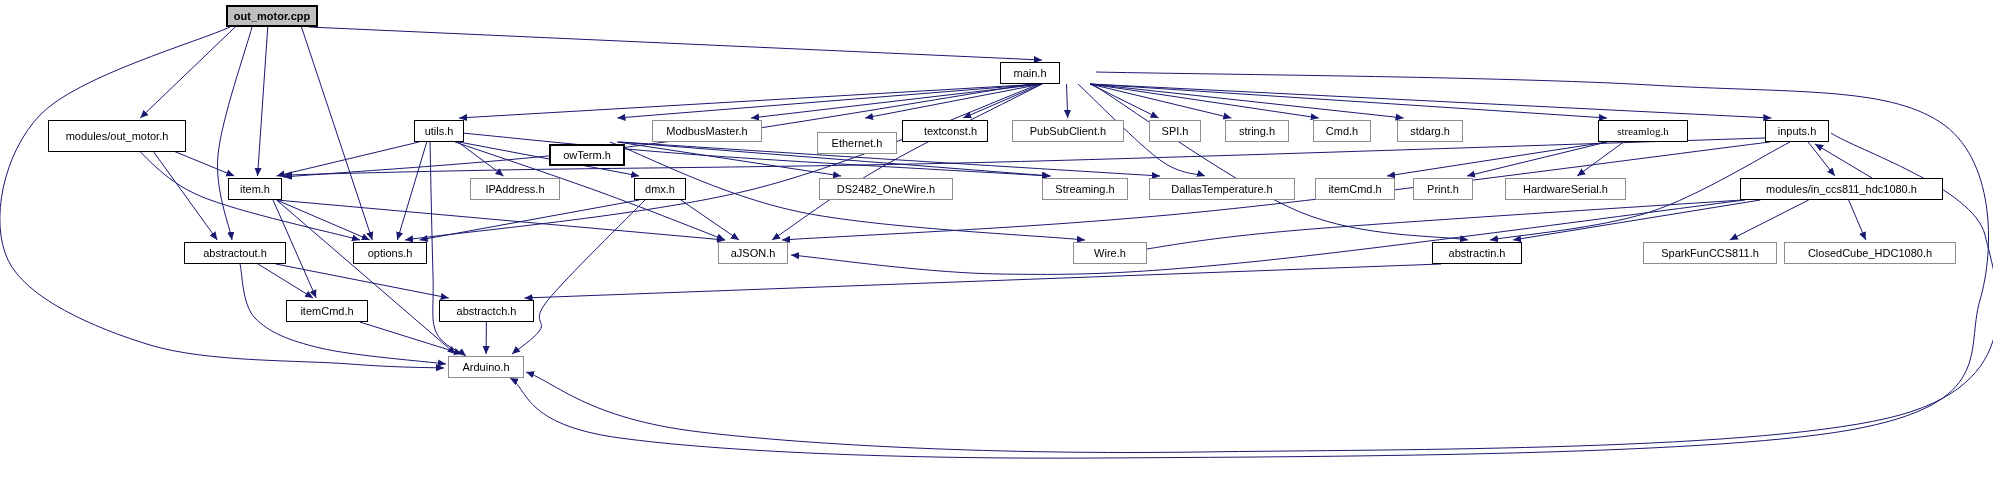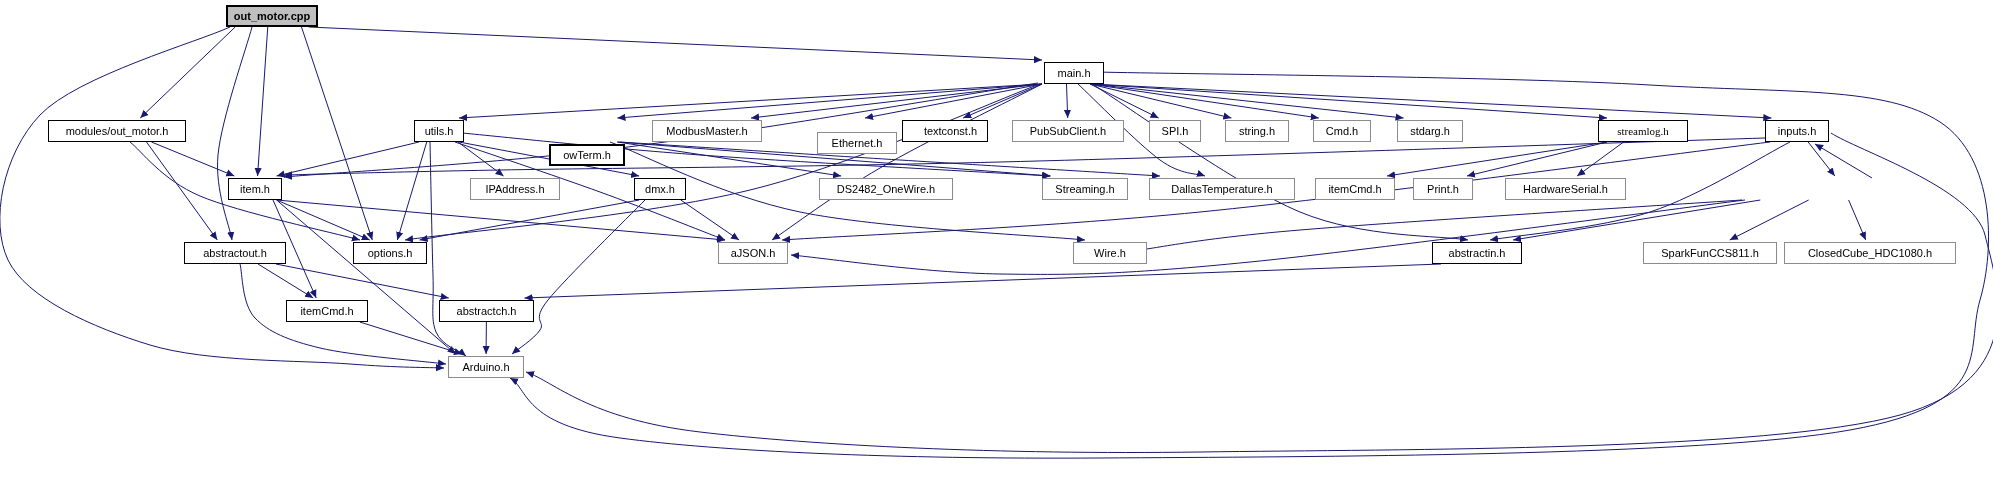--- a/index.html
+++ b/index.html
@@ -93,24 +93,24 @@
       <path d="M258,264 L313.2,298" class="edge" marker-end="url(#arrow)"></path>
       <path d="M275.8,264 L448.775,298" class="edge" marker-end="url(#arrow)"></path>
       <path d="M240,264 C242.5,273 241.66666666666666,304 255,318 C268.3333333333333,332 288.1666666666667,340.3333333333333 320,348 C351.8333333333333,355.6666666666667 425,361.3333333333333 446,364" class="edge" marker-end="url(#arrow)"></path>
       <path d="M359.8,322 L462.15,354" class="edge" marker-end="url(#arrow)"></path>
       <path d="M486.375,322 L486.075,354" class="edge" marker-end="url(#arrow)"></path>
       <path d="M1441,264 L524.5,298" class="edge" marker-end="url(#arrow)"></path>
     </svg>
 <div class="node current" style="left: 226px; top: 5px; width: 92px; height: 22px;">
       <span>out_motor.cpp</span>
     </div>
-    <div class="node project" style="left: 1044px; top: 62px; width: 60px; height: 22px;">
+    <div class="node project" style="left: 1000px; top: 62px; width: 60px; height: 22px;">
       <span>main.h</span>
     </div>
-    <div class="node project" style="left: 48px; top: 120px; width: 138px; height: 22px;">
+    <div class="node project" style="left: 48px; top: 120px; width: 138px; height: 32px;">
       <span>modules/out_motor.h</span>
     </div>
     <div class="node project" style="left: 414px; top: 120px; width: 50px; height: 22px;">
       <span>utils.h</span>
     </div>
     <div class="node bold" style="left: 549px; top: 120px; width: 76px; height: 22px; margin-top: 24px;">
       <span>owTerm.h</span>
     </div>
     <div class="node external" style="left: 652px; top: 120px; width: 110px; height: 22px;">
       <span>ModbusMaster.h</span>
@@ -161,20 +161,23 @@
       <span>DallasTemperature.h</span>
     </div>
     <div class="node external" style="left: 1315px; top: 178px; width: 80px; height: 22px;">
       <span>itemCmd.h</span>
     </div>
     <div class="node external" style="left: 1413px; top: 178px; width: 60px; height: 22px;">
       <span>Print.h</span>
     </div>
     <div class="node external" style="left: 1505px; top: 178px; width: 121px; height: 22px;">
       <span>HardwareSerial.h</span>
+    </div>
+    <div class="node project" style="left: 1740px; top: 178px; width: 203px; height: 22px;">
+      <span>modules/in_ccs811_hdc1080.h</span>
     </div>
     <div class="node project" style="left: 184px; top: 242px; width: 102px; height: 22px;">
       <span>abstractout.h</span>
     </div>
     <div class="node project" style="left: 353px; top: 242px; width: 74px; height: 22px;">
       <span>options.h</span>
     </div>
     <div class="node external" style="left: 718px; top: 242px; width: 70px; height: 22px;">
       <span>aJSON.h</span>
     </div>

